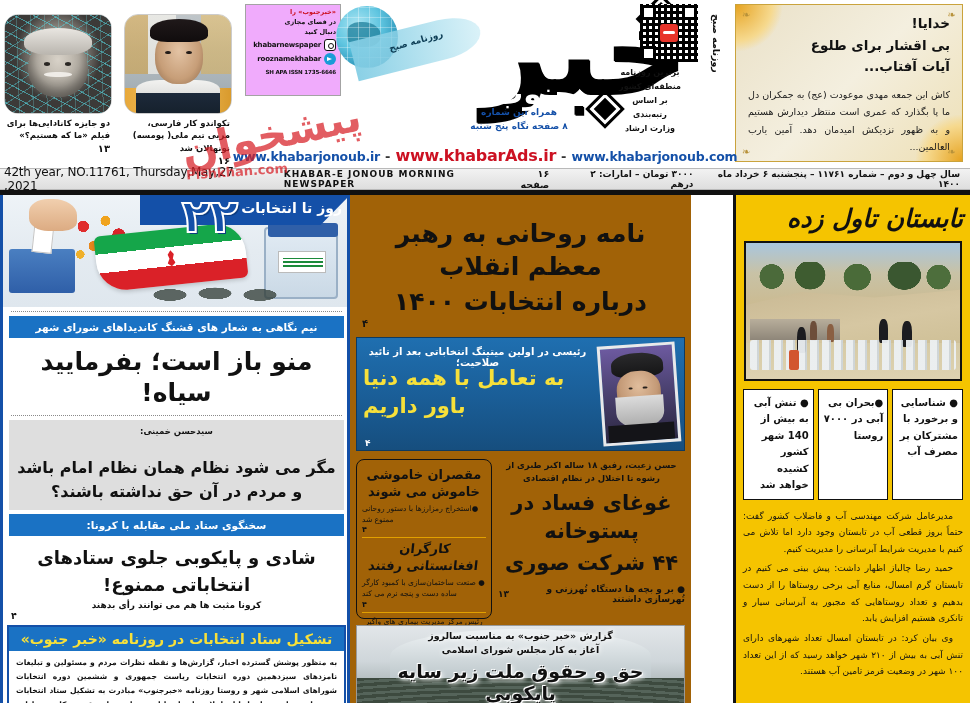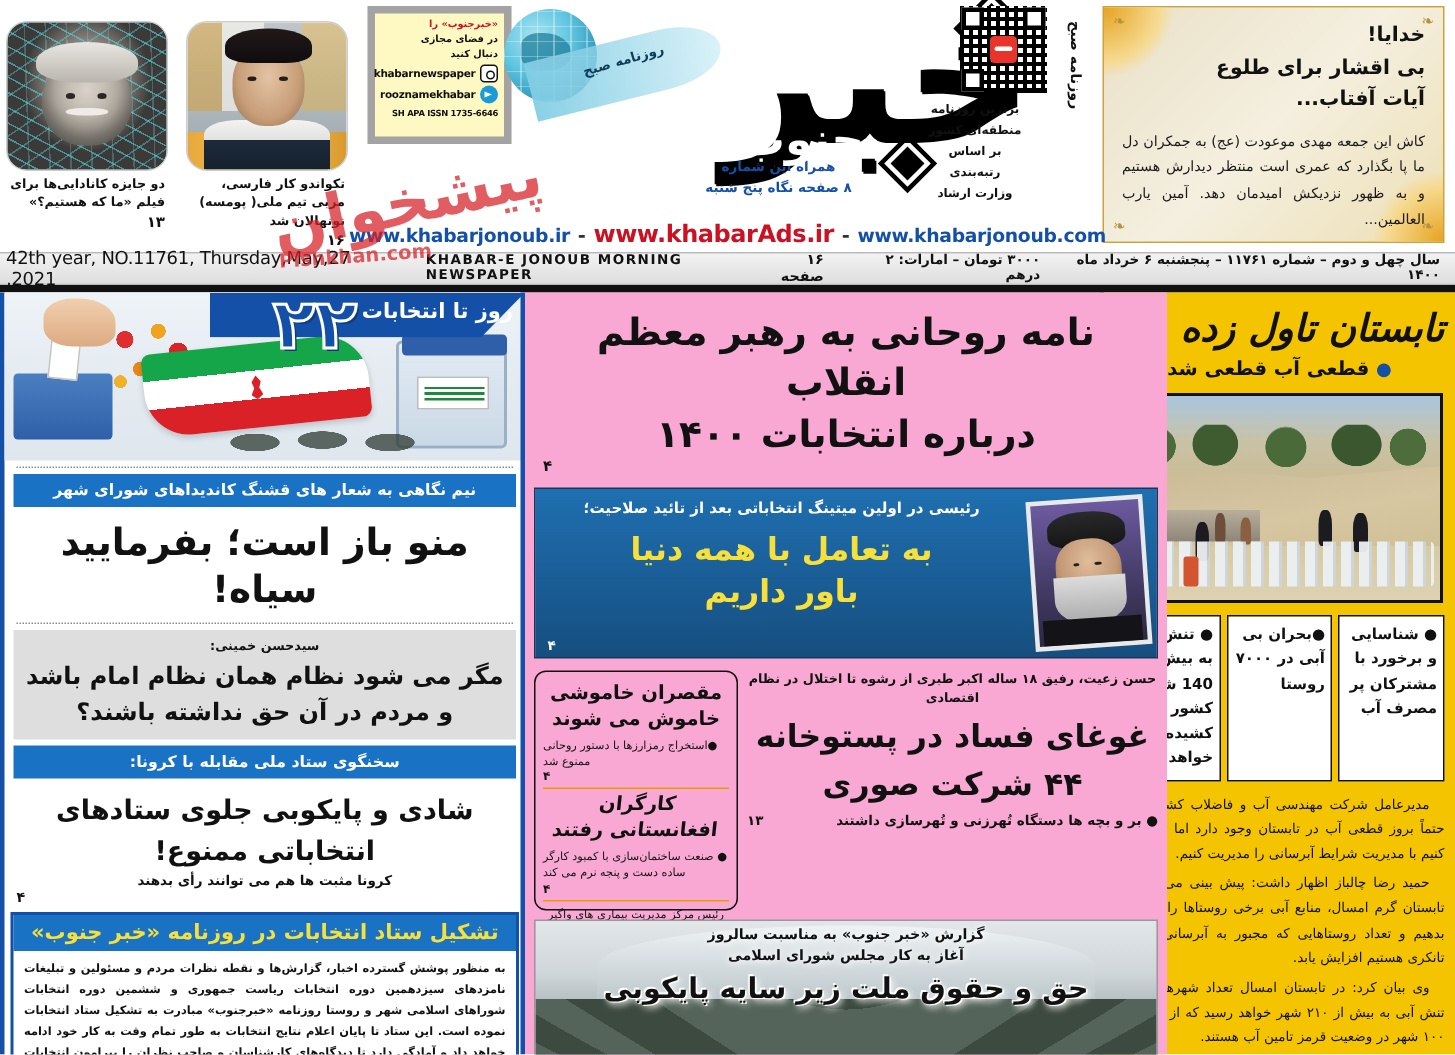--- a/index.html
+++ b/index.html
@@ -114,21 +114,21 @@
   .bodyB {
     position:absolute; left:10%; bottom:0; width:80%; height:34%;
     background: linear-gradient(180deg,#f2f2f0 0%, #e2e2e0 40%, #1d2a3a 40%, #16212d 100%);
     border-radius: 28% 28% 0 0;
     z-index:2;
   }
 
   
   .social-box {
     position:absolute; top:4px; left:245px; width:96px; height:92px;
-    border:5px solid #a3a3a3; background:#fef9c3; padding:3px 4px;
+    border:1px solid #a3a3a3; background:#f0abfc; padding:3px 4px;
     direction: rtl;
   }
   .social-line {
     font-size:6.5px; color:#cc1122; font-weight:bold; text-align:right; line-height:1.5;
   }
   .social-line.dark { color:#111; }
   .social-chip {
     display:flex; align-items:center; gap:3px;
     margin-top:2px;
   }
@@ -394,22 +394,22 @@
     flex:1; background:#fff; border:1px solid #111; padding:5px 4px;
     font-size:10px; font-weight:bold; color:#111; line-height:1.65; text-align:right;
   }
   .w-text {
     margin-top:8px; font-size:9px; color:#111; line-height:1.85; text-align:justify;
   }
   .w-text p { margin-bottom:3px; text-indent:10px;}
 
   
   .col-center {
-    position:absolute; left:350px; top:0; width:428px; height:508px;
-    background:#f9a8d4; direction:rtl; padding:8px 6px;
+    position:absolute; left:350px; top:0; width:341px; height:508px;
+    background:#a16207; direction:rtl; padding:20px 6px;
   }
   .main-head {
     font-size:25px; font-weight:bold; color:#111; line-height:1.32;
     text-align:center; letter-spacing:-.6px; margin-top:2px;
   }
   .pg-mark { font-size:10px; font-weight:bold; color:#111; }
 
   .raisi-box {
     position:relative; margin-top:8px; height:114px;
     background: linear-gradient(180deg,#1f6fb0 0%, #1a5d96 55%, #164e7e 100%);
@@ -445,21 +445,21 @@
     position:absolute; left:4%; bottom:0; width:92%; height:18%;
     background:#141418;
   }
   .raisi-kicker {
     position:absolute; right:92px; left:6px; top:8px;
     font-size:10px; font-weight:bold; color:#ffffff; text-align:center;
     letter-spacing:-.2px;
   }
   .raisi-head {
     position:absolute; right:92px; left:6px; top:26px;
-    font-size:21px; font-weight:bold; color:#f7e03a; text-align:center;
+    font-size:21px; font-weight:bold; color:#f7e03a; text-align:left;
     line-height:1.35; letter-spacing:-.5px;
   }
   .raisi-pg {
     position:absolute; left:8px; bottom:2px; font-size:9px; color:#fff; font-weight:bold;
   }
 
   .center-lower {
     display:flex; gap:6px; margin-top:8px; height:160px;
   }
   
@@ -625,21 +625,21 @@
   .big-head-1 {
     font-size:25px; font-weight:bold; color:#111; text-align:center;
     margin:8px 4px 6px; letter-spacing:-.8px; line-height:1.25;
   }
   .gray-quote {
     background:#dedede; margin:0 6px; padding:6px 8px;
   }
   .gq-k { font-size:8.5px; font-weight:bold; color:#111; text-align:center;}
   .gq-t {
     font-size:16px; font-weight:bold; color:#111; text-align:center;
-    line-height:1.5; margin-top:3px; letter-spacing:-.4px;
+    line-height:1.5; margin-top:20px; letter-spacing:-.4px;
   }
   .big-head-2 {
     font-size:18px; font-weight:bold; color:#111; text-align:center;
     line-height:1.5; margin:8px 6px 2px; letter-spacing:-.4px;
   }
   .sub-note {
     font-size:9px; font-weight:bold; color:#111; text-align:center; margin-top:2px;
   }
   .pg-left { font-size:9.5px; font-weight:bold; color:#111; text-align:left; padding:0 8px;}
 
@@ -777,24 +777,20 @@
     <div class="ib-pages">۱۶ صفحه</div>
     <div class="ib-price">۳۰۰۰ تومان – امارات: ۲ درهم</div>
     <div class="ib-fa-date">سال چهل و دوم – شماره ۱۱۷۶۱ – پنجشنبه ۶ خرداد ماه ۱۴۰۰</div>
   </div>
   <div class="black-rule"></div>
 
   <div class="body-area">
 
     <div class="col-water">
       <div class="w-title">تابستان تاول زده</div>
-      <div class="w-sub">
-        <span class="bullet">●</span>
-        <span>قطعی آب قطعی شد</span>
-      </div>
 
       <div class="w-photo">
         <div class="trees"></div>
         <div class="slope"></div>
         <div class="wall"></div>
         <div class="fig f1"></div>
           <div class="fig f2"></div>
           <div class="fig f3"></div>
         <div class="fig f4"></div>
           <div class="fig f5"></div>

